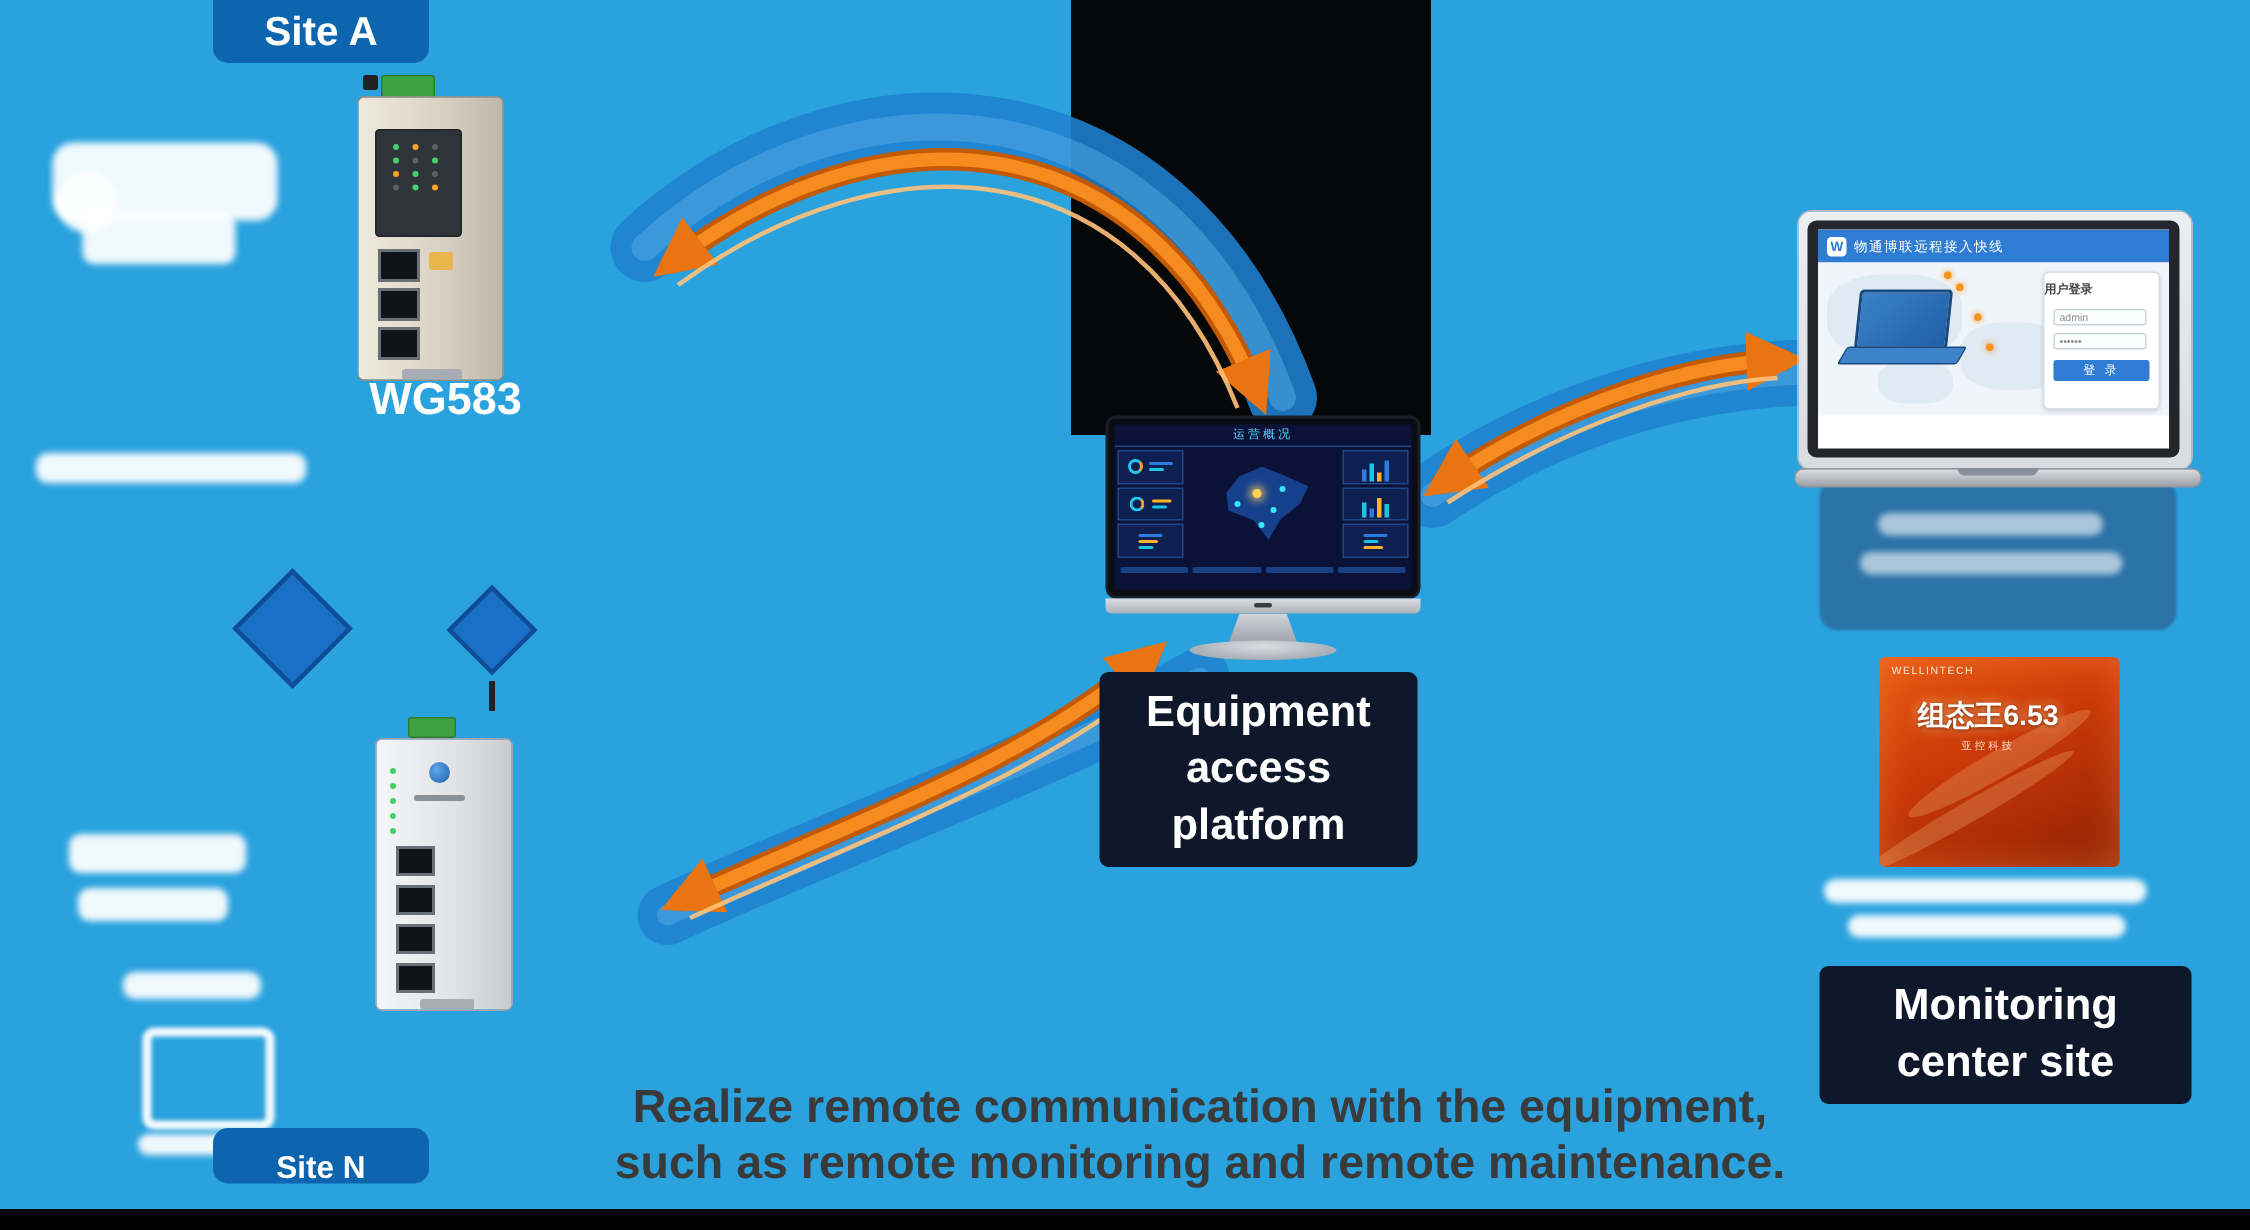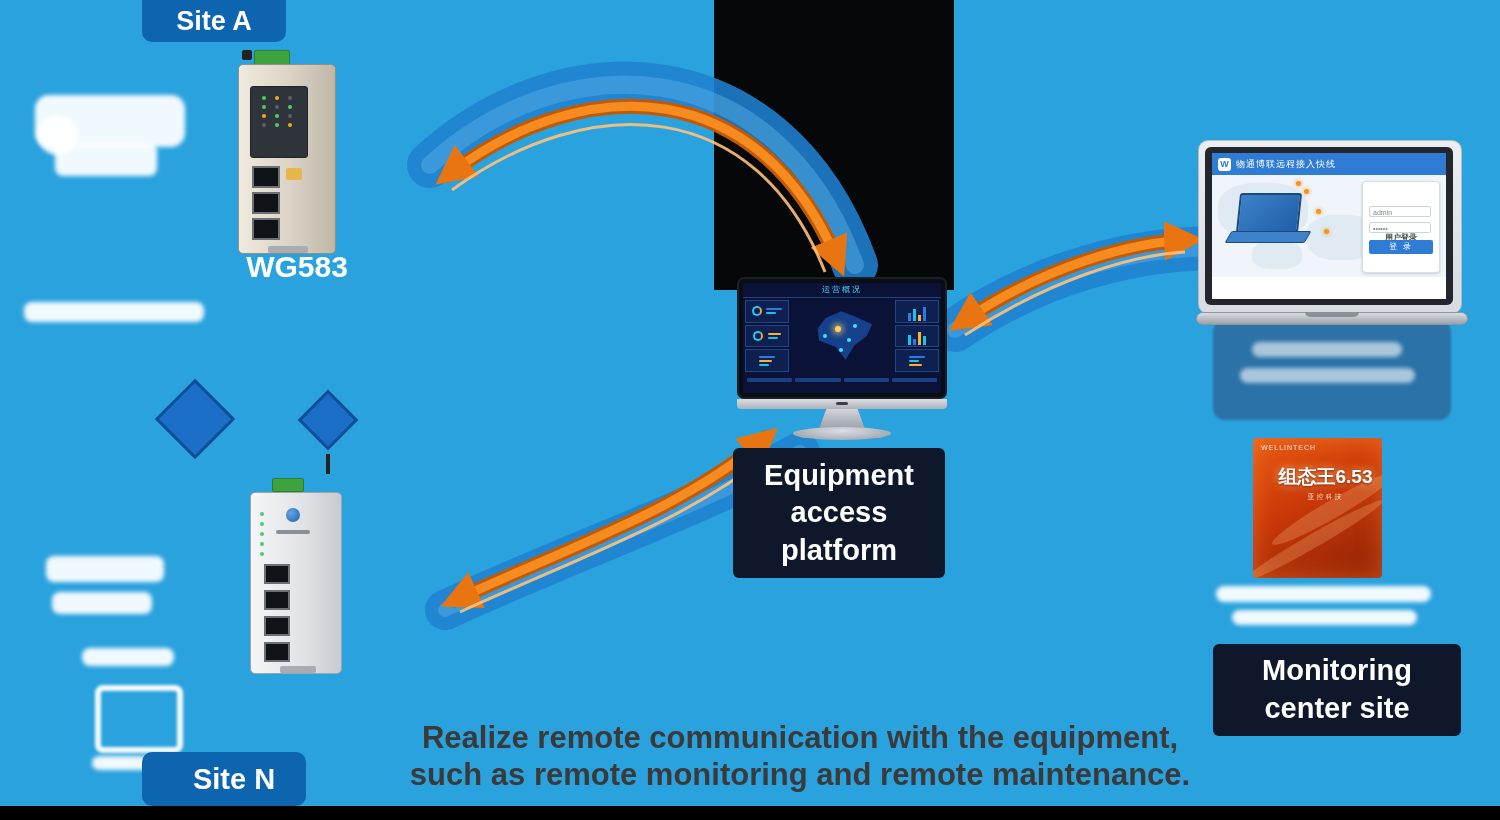--- a/index.html
+++ b/index.html
@@ -2,21 +2,21 @@
 <html><head>
 <meta charset="utf-8">
 <style>
   html,body{margin:0;padding:0;background:#fff;}
   #stage{position:relative;width:1500px;height:820px;background:#2AA2DE;overflow:hidden;
          font-family:"Liberation Sans",sans-serif;}
 
   
   .tag{position:absolute;background:#0E65AF;color:#fff;font-weight:700;text-align:center;border-radius:10px;}
   .site-a{left:142px;top:-10px;width:144px;height:52px;font-size:27px;line-height:62px;}
-  .site-n{left:142px;top:752px;width:144px;height:54px;font-size:29px;line-height:54px;padding-left:20px;}
+  .site-n{left:142px;top:752px;width:144px;height:37px;font-size:21px;line-height:54px;}
   .network{left:423px;top:386px;width:288px;height:50px;font-size:27px;line-height:50px;border-radius:6px;}
 
   .device-label{position:absolute;color:#fff;font-size:30px;font-weight:700;text-align:center;width:150px;}
   .wg583-label{left:222px;top:250px;}
   .wg783-label{left:222px;top:680px;}
 
   .bigtag{position:absolute;background:#0f172a;color:#fff;font-weight:700;text-align:center;
           border-radius:6px;display:flex;align-items:center;justify-content:center;}
   .platform-tag{left:733px;top:448px;width:212px;height:130px;font-size:29px;line-height:1.28;padding:0 14px;box-sizing:border-box;}
   .monitor-tag{left:1213px;top:644px;width:248px;height:92px;font-size:29px;line-height:1.3;padding:0 10px;box-sizing:border-box;}
@@ -116,34 +116,34 @@
   .mapblob{position:absolute;background:#DFEAF2;border-radius:40%;}
   .mb1{left:6px;top:8px;width:90px;height:55px}.mb2{left:95px;top:40px;width:70px;height:45px}
   .mb3{left:40px;top:66px;width:50px;height:28px}
   .illu-screen{position:absolute;left:26px;top:18px;width:58px;height:36px;border:2px solid #18497F;border-radius:3px;
                background:linear-gradient(135deg,#3C82C8,#1F5FA8);transform:skewX(-6deg);}
   .illu-deck{position:absolute;left:16px;top:56px;width:78px;height:10px;background:#3E83C9;border:1px solid #18497F;
              transform:skewX(-30deg);border-radius:2px;}
   .odot{position:absolute;width:5px;height:5px;background:#F6921E;border-radius:50%;box-shadow:0 0 4px #F6921E;}
   .login-card{position:absolute;left:150px;top:6px;width:76px;height:90px;background:#fff;border:1px solid #D7DEE5;
               border-radius:4px;box-shadow:0 1px 3px rgba(30,60,90,.2);}
-  .login-title{position:absolute;left:0;top:5px;width:76px;font-size:8px;color:#444;text-align:center;font-weight:700;margin-top:45px;}
+  .login-title{position:absolute;left:0;top:5px;width:76px;font-size:8px;color:#444;font-weight:700;}
   .lfield{position:absolute;left:6px;width:62px;height:11px;border:1px solid #CCD4DB;border-radius:2px;font-size:7px;
           color:#888;line-height:11px;padding-left:3px;background:#FDFEFE;box-sizing:border-box;}
   .f1{top:24px}.f2{top:40px}
   .lbtn{position:absolute;left:6px;top:58px;width:64px;height:14px;background:#2E7CD3;border-radius:2px;color:#fff;
         font-size:8px;text-align:center;line-height:14px;letter-spacing:2px;}
   .lfooter{position:absolute;left:0;top:124px;width:234px;height:22px;background:#fff;border-top:1px solid #E4E9EE;
            text-align:center;font-size:8px;color:#667;line-height:22px;}
   .lbase{left:0;top:172px;width:272px;height:13px;background:linear-gradient(#DADDE2,#9BA1AA);
          border:1px solid #90969E;border-radius:7px;box-sizing:border-box;}
   .lnotch{left:109px;top:172px;width:54px;height:5px;background:#8A909A;border-radius:0 0 5px 5px;}
 
   
-  .kingview{position:absolute;left:1253px;top:438px;width:129px;height:140px;border-radius:4px;overflow:hidden;z-index:4;
+  .kingview{position:absolute;left:1253px;top:438px;width:160px;height:140px;border-radius:4px;overflow:hidden;z-index:4;
             background:linear-gradient(155deg,#E85912 0%,#C93808 45%,#8E2104 100%);
             box-shadow:inset 0 0 25px rgba(255,140,60,.45);}
   .kv-streak{position:absolute;background:rgba(255,200,140,.25);transform:rotate(-30deg);border-radius:50%;}
   .ks1{left:10px;top:62px;width:140px;height:18px;}
   .ks2{left:-20px;top:96px;width:160px;height:14px;}
   .kv-brand{position:absolute;left:8px;top:6px;font-size:7px;color:rgba(255,255,255,.85);letter-spacing:1px;}
   .kv-title{position:absolute;left:0;top:26px;width:145px;text-align:center;font-size:19px;font-weight:700;color:#fff;
             text-shadow:0 1px 3px #7A1B02,0 0 8px #FFD38A;}
   .kv-sub{position:absolute;left:0;top:54px;width:145px;text-align:center;font-size:7px;color:rgba(255,235,210,.9);letter-spacing:2px;}
 

